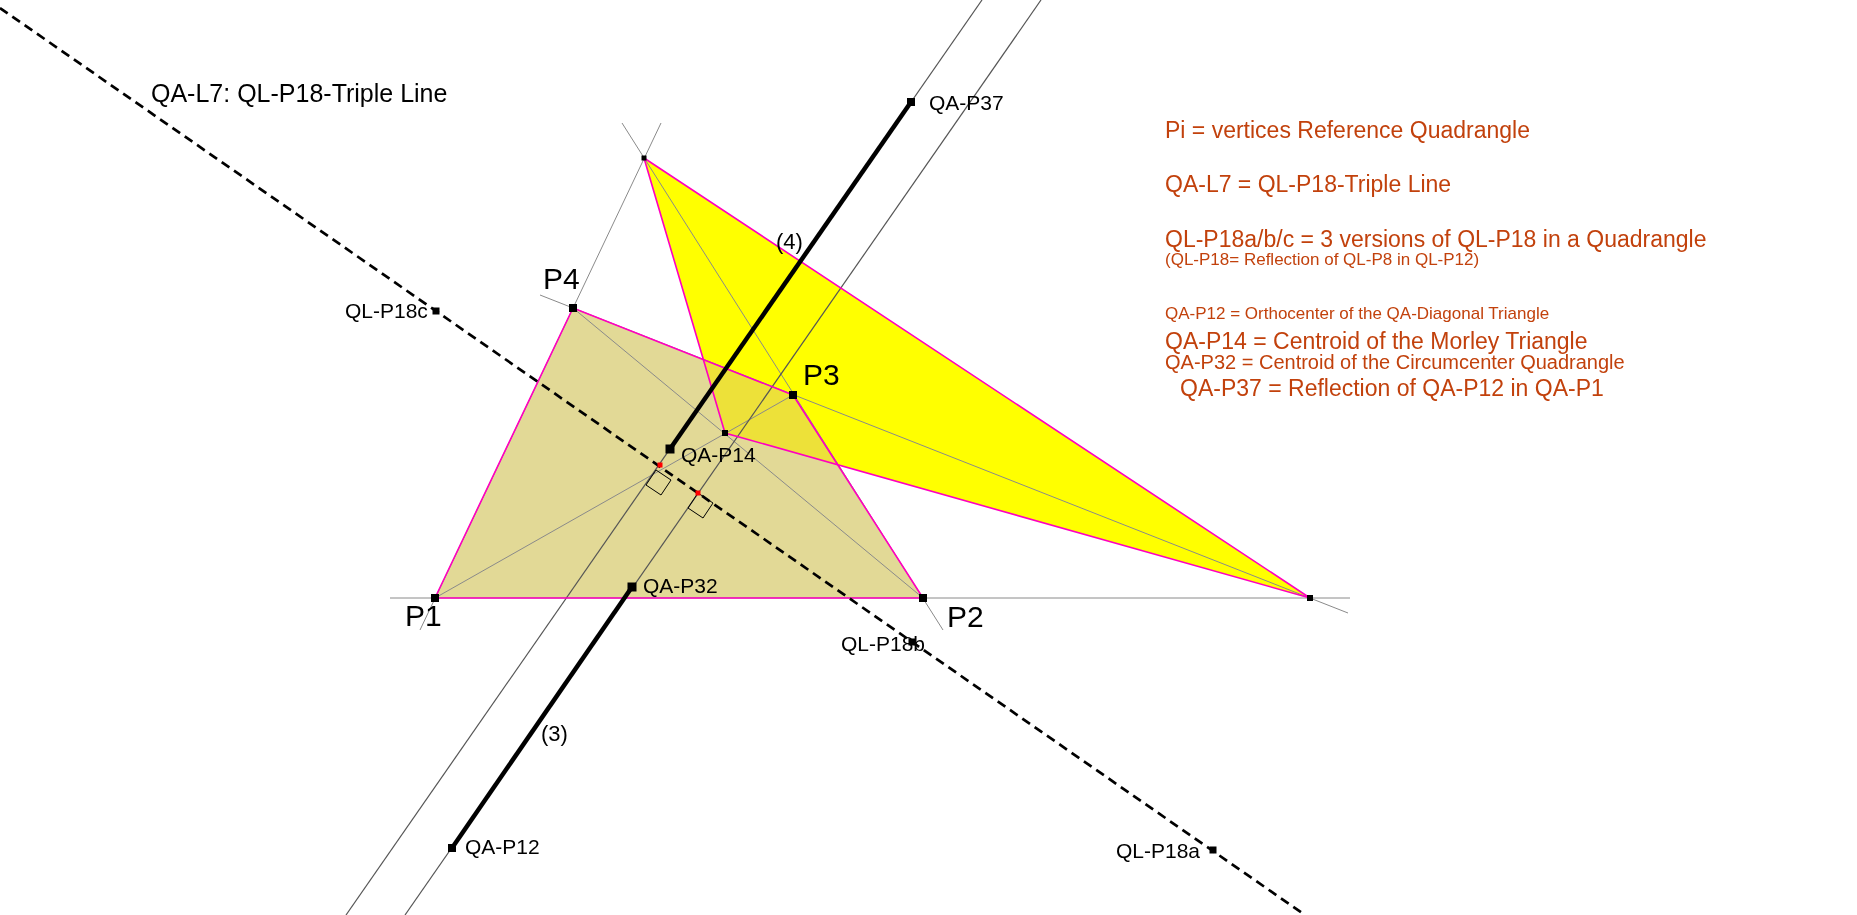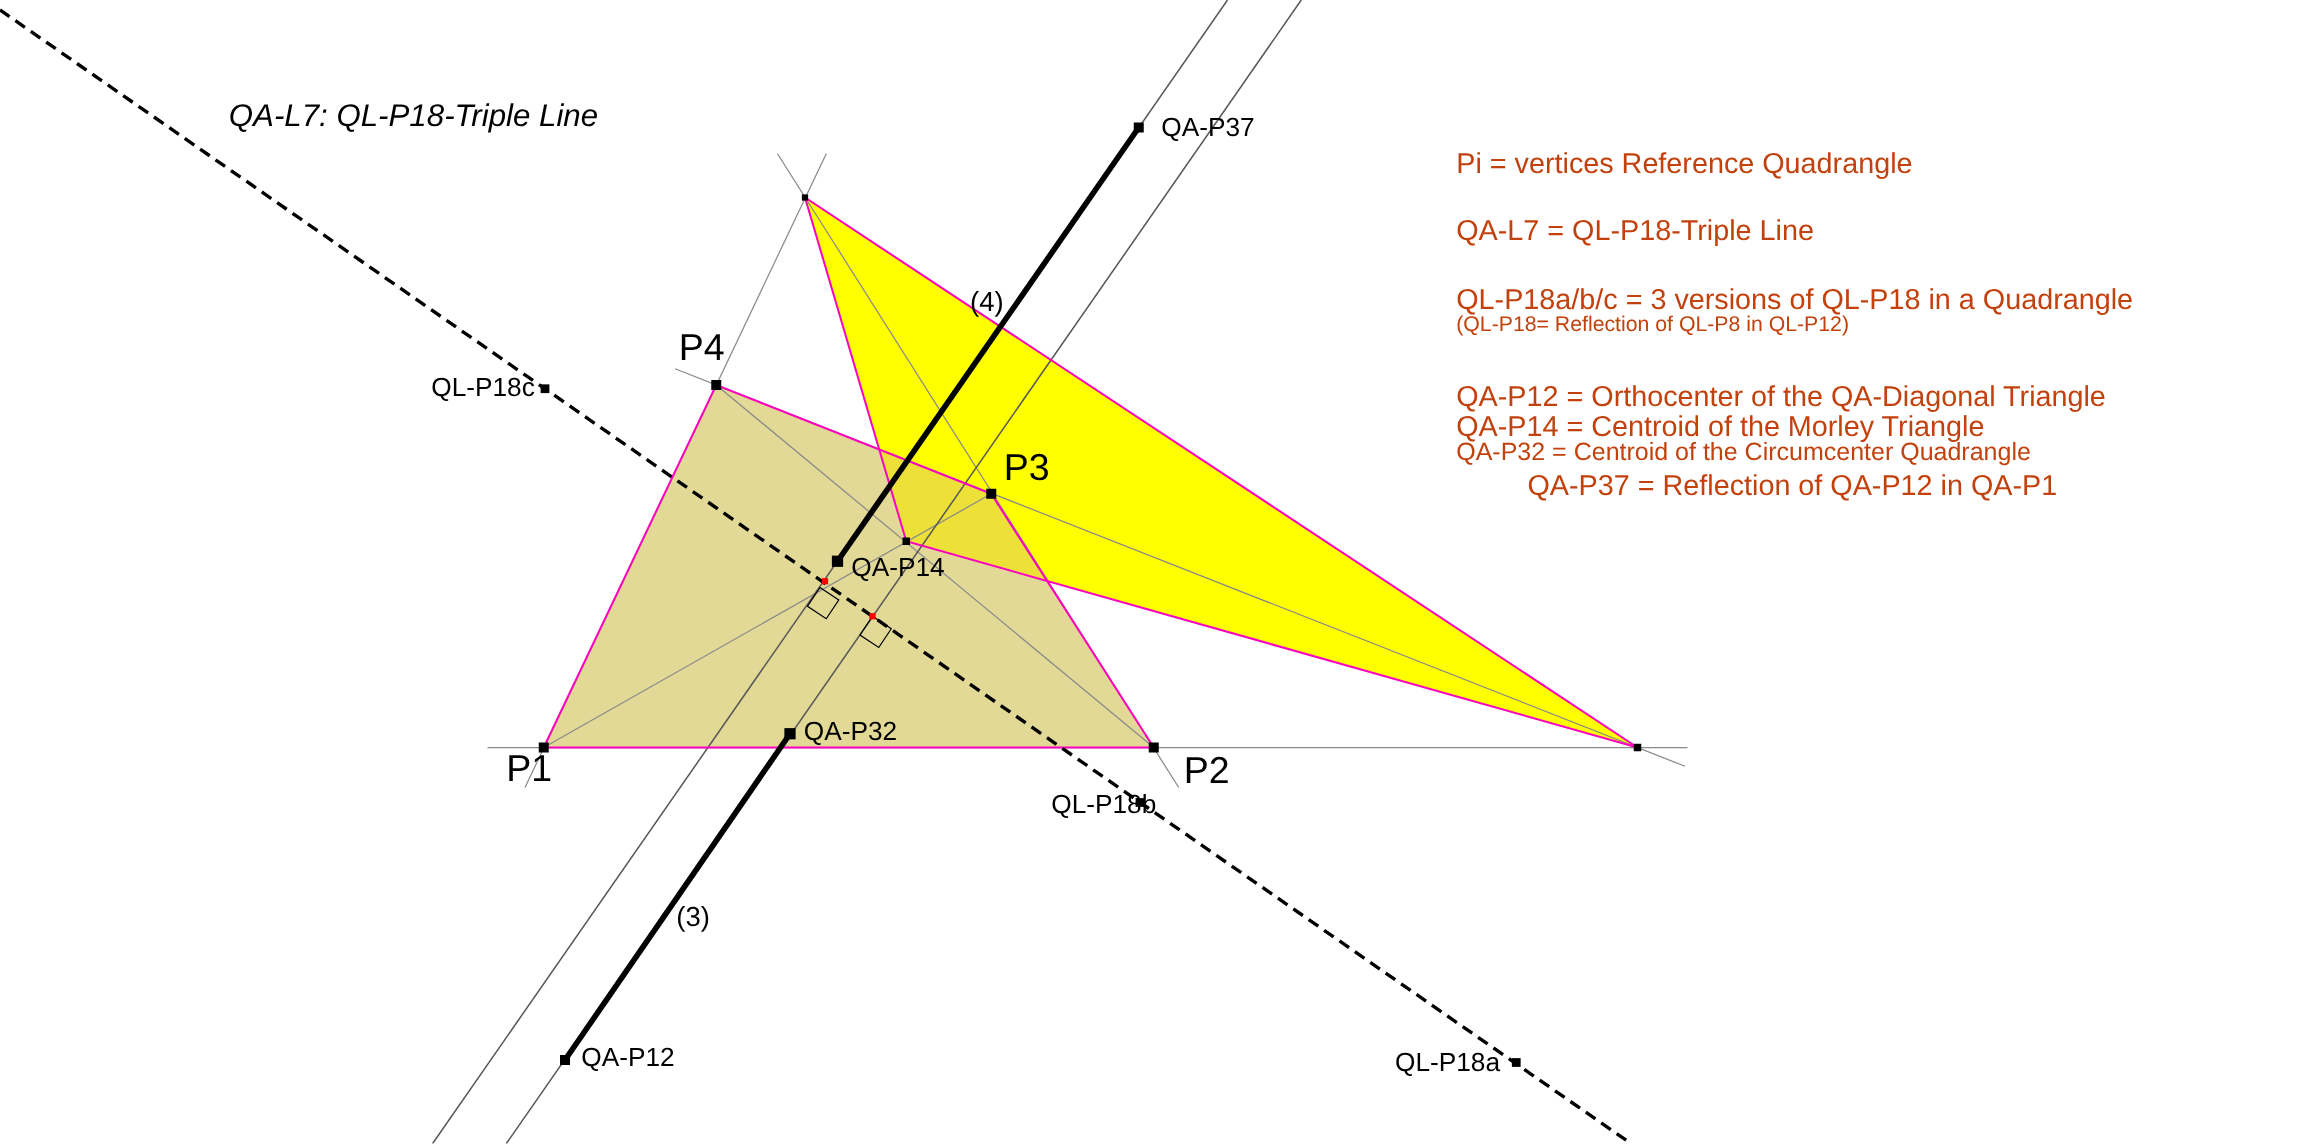--- a/index.html
+++ b/index.html
@@ -1,20 +1,20 @@
 <!DOCTYPE html>
 <html><head>
 <meta charset="utf-8">
 <style>
   html,body{margin:0;padding:0;background:#ffffff;}
   .stage{position:relative;width:1857px;height:915px;background:#ffffff;overflow:hidden;
          font-family:"Liberation Sans", sans-serif;}
   .stage svg{position:absolute;left:0;top:0;}
   .lbl{position:absolute;color:#000;white-space:nowrap;line-height:1.05;}
-  .lbl.it{font-style:italic;margin-left:32px;}
+  .lbl.it{}
   .legend-line{position:absolute;color:#c2410c;white-space:nowrap;line-height:1.05;}
 </style>
 </head>
 <body>
 
 <div class="stage">
   <svg id="geo" width="1857" height="915" viewBox="0 0 1857 915">
       <polygon points="435,598 573,308 793,395 923,598" fill="#E2D996"></polygon>
       <polygon points="644,158 1310,598 725,433" fill="#FFFF00"></polygon>
       <polygon points="703,359 793,395 838,465 725,433" fill="#EDE139"></polygon>
@@ -64,18 +64,18 @@
       <div class="lbl" style="left: 465px; top: 836px; font-size: 21px;">QA-P12</div>
       <div class="lbl" style="left: 1116px; top: 840px; font-size: 21px;">QL-P18a</div>
       <div class="lbl" style="left: 541px; top: 722px; font-size: 22px;">(3)</div>
       <div class="lbl" style="left: 776px; top: 230px; font-size: 22px;">(4)</div>
     </div>
   <div id="legend">
       <div class="legend-line" style="left: 1165px; top: 118px; font-size: 23px;">Pi = vertices Reference Quadrangle</div>
       <div class="legend-line" style="left: 1165px; top: 172px; font-size: 23px;">QA-L7 = QL-P18-Triple Line</div>
       <div class="legend-line" style="left: 1165px; top: 227px; font-size: 23px;">QL-P18a/b/c = 3 versions of QL-P18 in a Quadrangle</div>
       <div class="legend-line" style="left: 1165px; top: 251px; font-size: 17px;">(QL-P18= Reflection of QL-P8 in QL-P12)</div>
-      <div class="legend-line" style="left: 1165px; top: 305px; font-size: 23px;">QA-P12 = Orthocenter of the QA-Diagonal Triangle</div>
+      <div class="legend-line" style="left: 1165px; top: 305px; font-size: 17px;">QA-P12 = Orthocenter of the QA-Diagonal Triangle</div>
       <div class="legend-line" style="left: 1165px; top: 329px; font-size: 23px;">QA-P14 = Centroid of the Morley Triangle</div>
       <div class="legend-line" style="left: 1165px; top: 352px; font-size: 20px;">QA-P32 = Centroid of the Circumcenter Quadrangle</div>
-      <div class="legend-line" style="left: 1222px; top: 376px; font-size: 23px;">QA-P37 = Reflection of QA-P12 in QA-P1</div>
+      <div class="legend-line" style="left: 1180px; top: 376px; font-size: 23px;">QA-P37 = Reflection of QA-P12 in QA-P1</div>
     </div>
 </div>
 
 </body></html>

